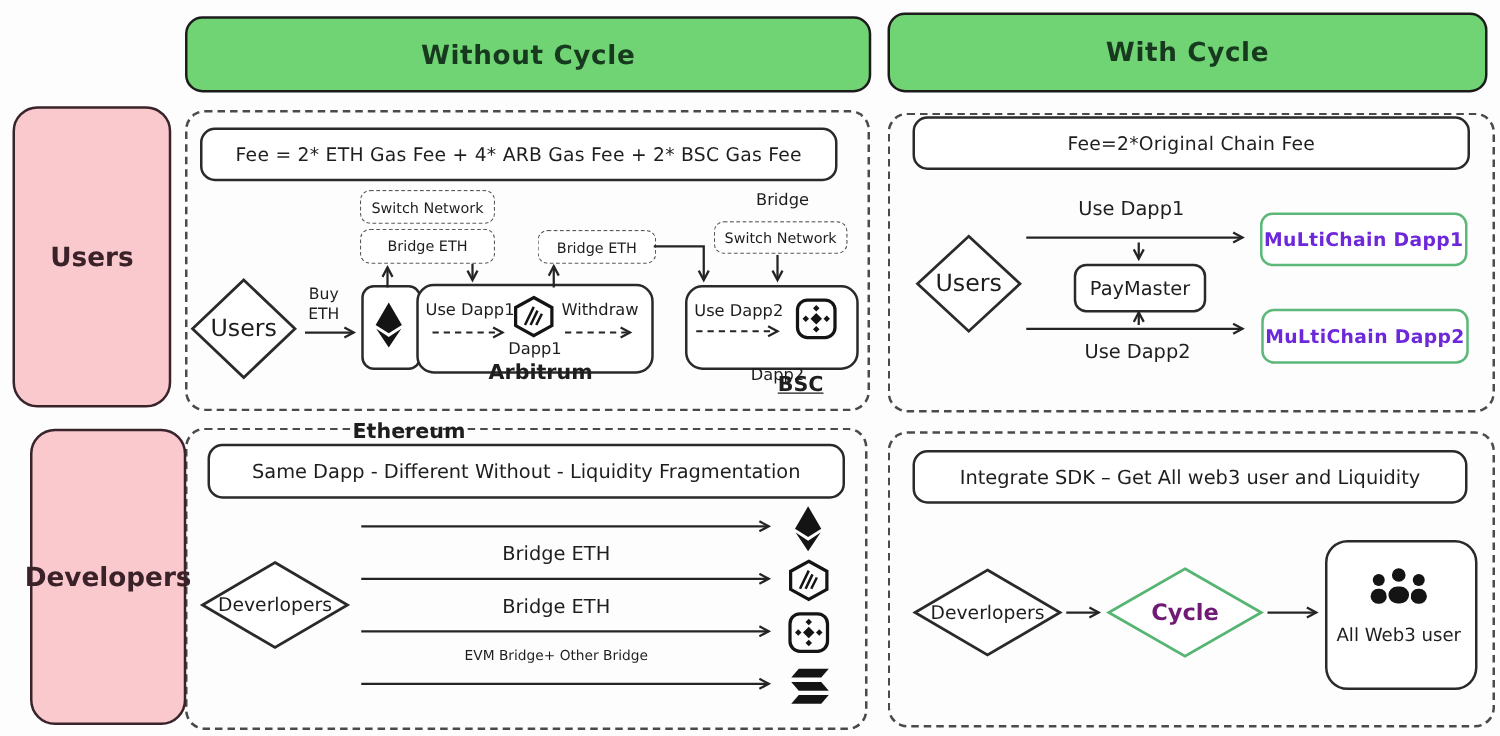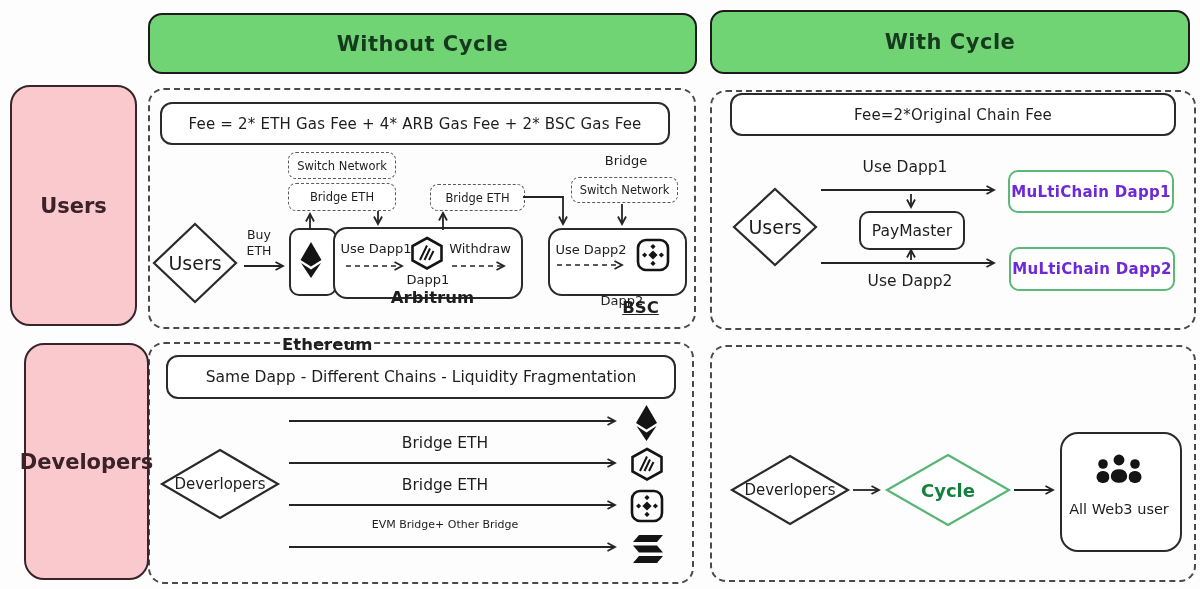--- a/index.html
+++ b/index.html
@@ -101,21 +101,21 @@
   <div class="dlabel" style="left:731px;top:186px;width:88px;height:82px;font-size:19px;">Users</div>
 
   <div class="lbl" style="left:845px;top:158px;width:120px;font-size:15.5px;">Use Dapp1</div>
   <div class="lbl" style="left:850px;top:272px;width:120px;font-size:15.5px;">Use Dapp2</div>
 
   <div class="sk-box" style="left:859px;top:211px;width:102px;height:35px;border-radius:10px;font-size:15.5px;">PayMaster</div>
 
   <div class="green-pill" style="left:1008px;top:170px;width:162px;height:39px;">MuLtiChain Dapp1</div>
   <div class="green-pill" style="left:1009px;top:247px;width:162px;height:40px;">MuLtiChain Dapp2</div>
 
-  <div class="sk-box" style="left:166px;top:355px;width:506px;height:40px;font-size:15.5px;">Same Dapp - Different Chains - Liquidity Fragmentation</div>
+  <div class="sk-box" style="left:166px;top:355px;width:506px;height:40px;font-size:15.5px;">Same Dapp - Different Without - Liquidity Fragmentation</div>
 
   <svg class="shape" style="left:159px;top:447px;" width="122" height="74">
     <polygon class="diamond" points="61,3 119,37 61,71 3,37"></polygon>
   </svg>
   <div class="dlabel" style="left:159px;top:447px;width:122px;height:74px;font-size:15px;">Deverlopers</div>
 
   <div class="lbl" style="left:330px;top:434px;width:230px;font-size:15.5px;">Bridge ETH</div>
   <div class="lbl" style="left:330px;top:476px;width:230px;font-size:15.5px;">Bridge ETH</div>
   <div class="lbl" style="left:300px;top:518px;width:290px;font-size:11px;">EVM Bridge+ Other Bridge</div>
 
@@ -134,30 +134,31 @@
     <path class="ic" d="M17 22.8 L19.6 25.4 L17 28 L14.4 25.4 Z"></path>
     <path class="ic" d="M8.6 14.4 L11.2 17 L8.6 19.6 L6 17 Z"></path>
     <path class="ic" d="M25.4 14.4 L28 17 L25.4 19.6 L22.8 17 Z"></path>
   </svg>
   <svg class="shape" style="left:632px;top:534px;" width="32" height="30" viewBox="0 0 32 30">
     <polygon class="ic" points="7,1 31,1 25,8 1,8"></polygon>
     <polygon class="ic" points="1,11.5 25,11.5 31,18.5 7,18.5"></polygon>
     <polygon class="ic" points="7,22 31,22 25,29 1,29"></polygon>
   </svg>
 
+  <div class="sk-box" style="left:730px;top:360px;width:440px;height:39px;font-size:15.5px;">Integrate SDK – Get All web3 user and Liquidity</div>
 
   <svg class="shape" style="left:729px;top:453px;" width="122" height="74">
     <polygon class="diamond" points="61,3 119,37 61,71 3,37"></polygon>
   </svg>
   <div class="dlabel" style="left:729px;top:453px;width:122px;height:74px;font-size:15px;">Deverlopers</div>
 
   <svg class="shape" style="left:884px;top:452px;" width="128" height="76">
     <polygon class="diamond-green" points="64,3 125,38 64,73 3,38"></polygon>
   </svg>
-  <div class="dlabel" style="left:884px;top:452px;width:128px;height:76px;font-size:18px;color:#15803d;font-weight:600;">Cycle</div>
+  <div class="dlabel" style="left:884px;top:452px;width:128px;height:76px;font-size:18px;color:#701a75;font-weight:600;">Cycle</div>
 
   <div class="sk-box" style="left:1060px;top:432px;width:118px;height:116px;border-radius:18px;"></div>
   <svg class="shape" style="left:1095px;top:452px;z-index:3;" width="48" height="34" viewBox="0 0 48 34">
     <circle class="ic" cx="8" cy="12" r="4.8"></circle>
     <rect class="ic" x="1.5" y="19" width="13" height="12" rx="6"></rect>
     <circle class="ic" cx="40" cy="12" r="4.8"></circle>
     <rect class="ic" x="33.5" y="19" width="13" height="12" rx="6"></rect>
     <circle class="ic" cx="24" cy="8" r="6.2" stroke="#fff" stroke-width="1.5"></circle>
     <rect class="ic" x="15" y="16.5" width="18" height="15" rx="8" stroke="#fff" stroke-width="1.5"></rect>
   </svg>

